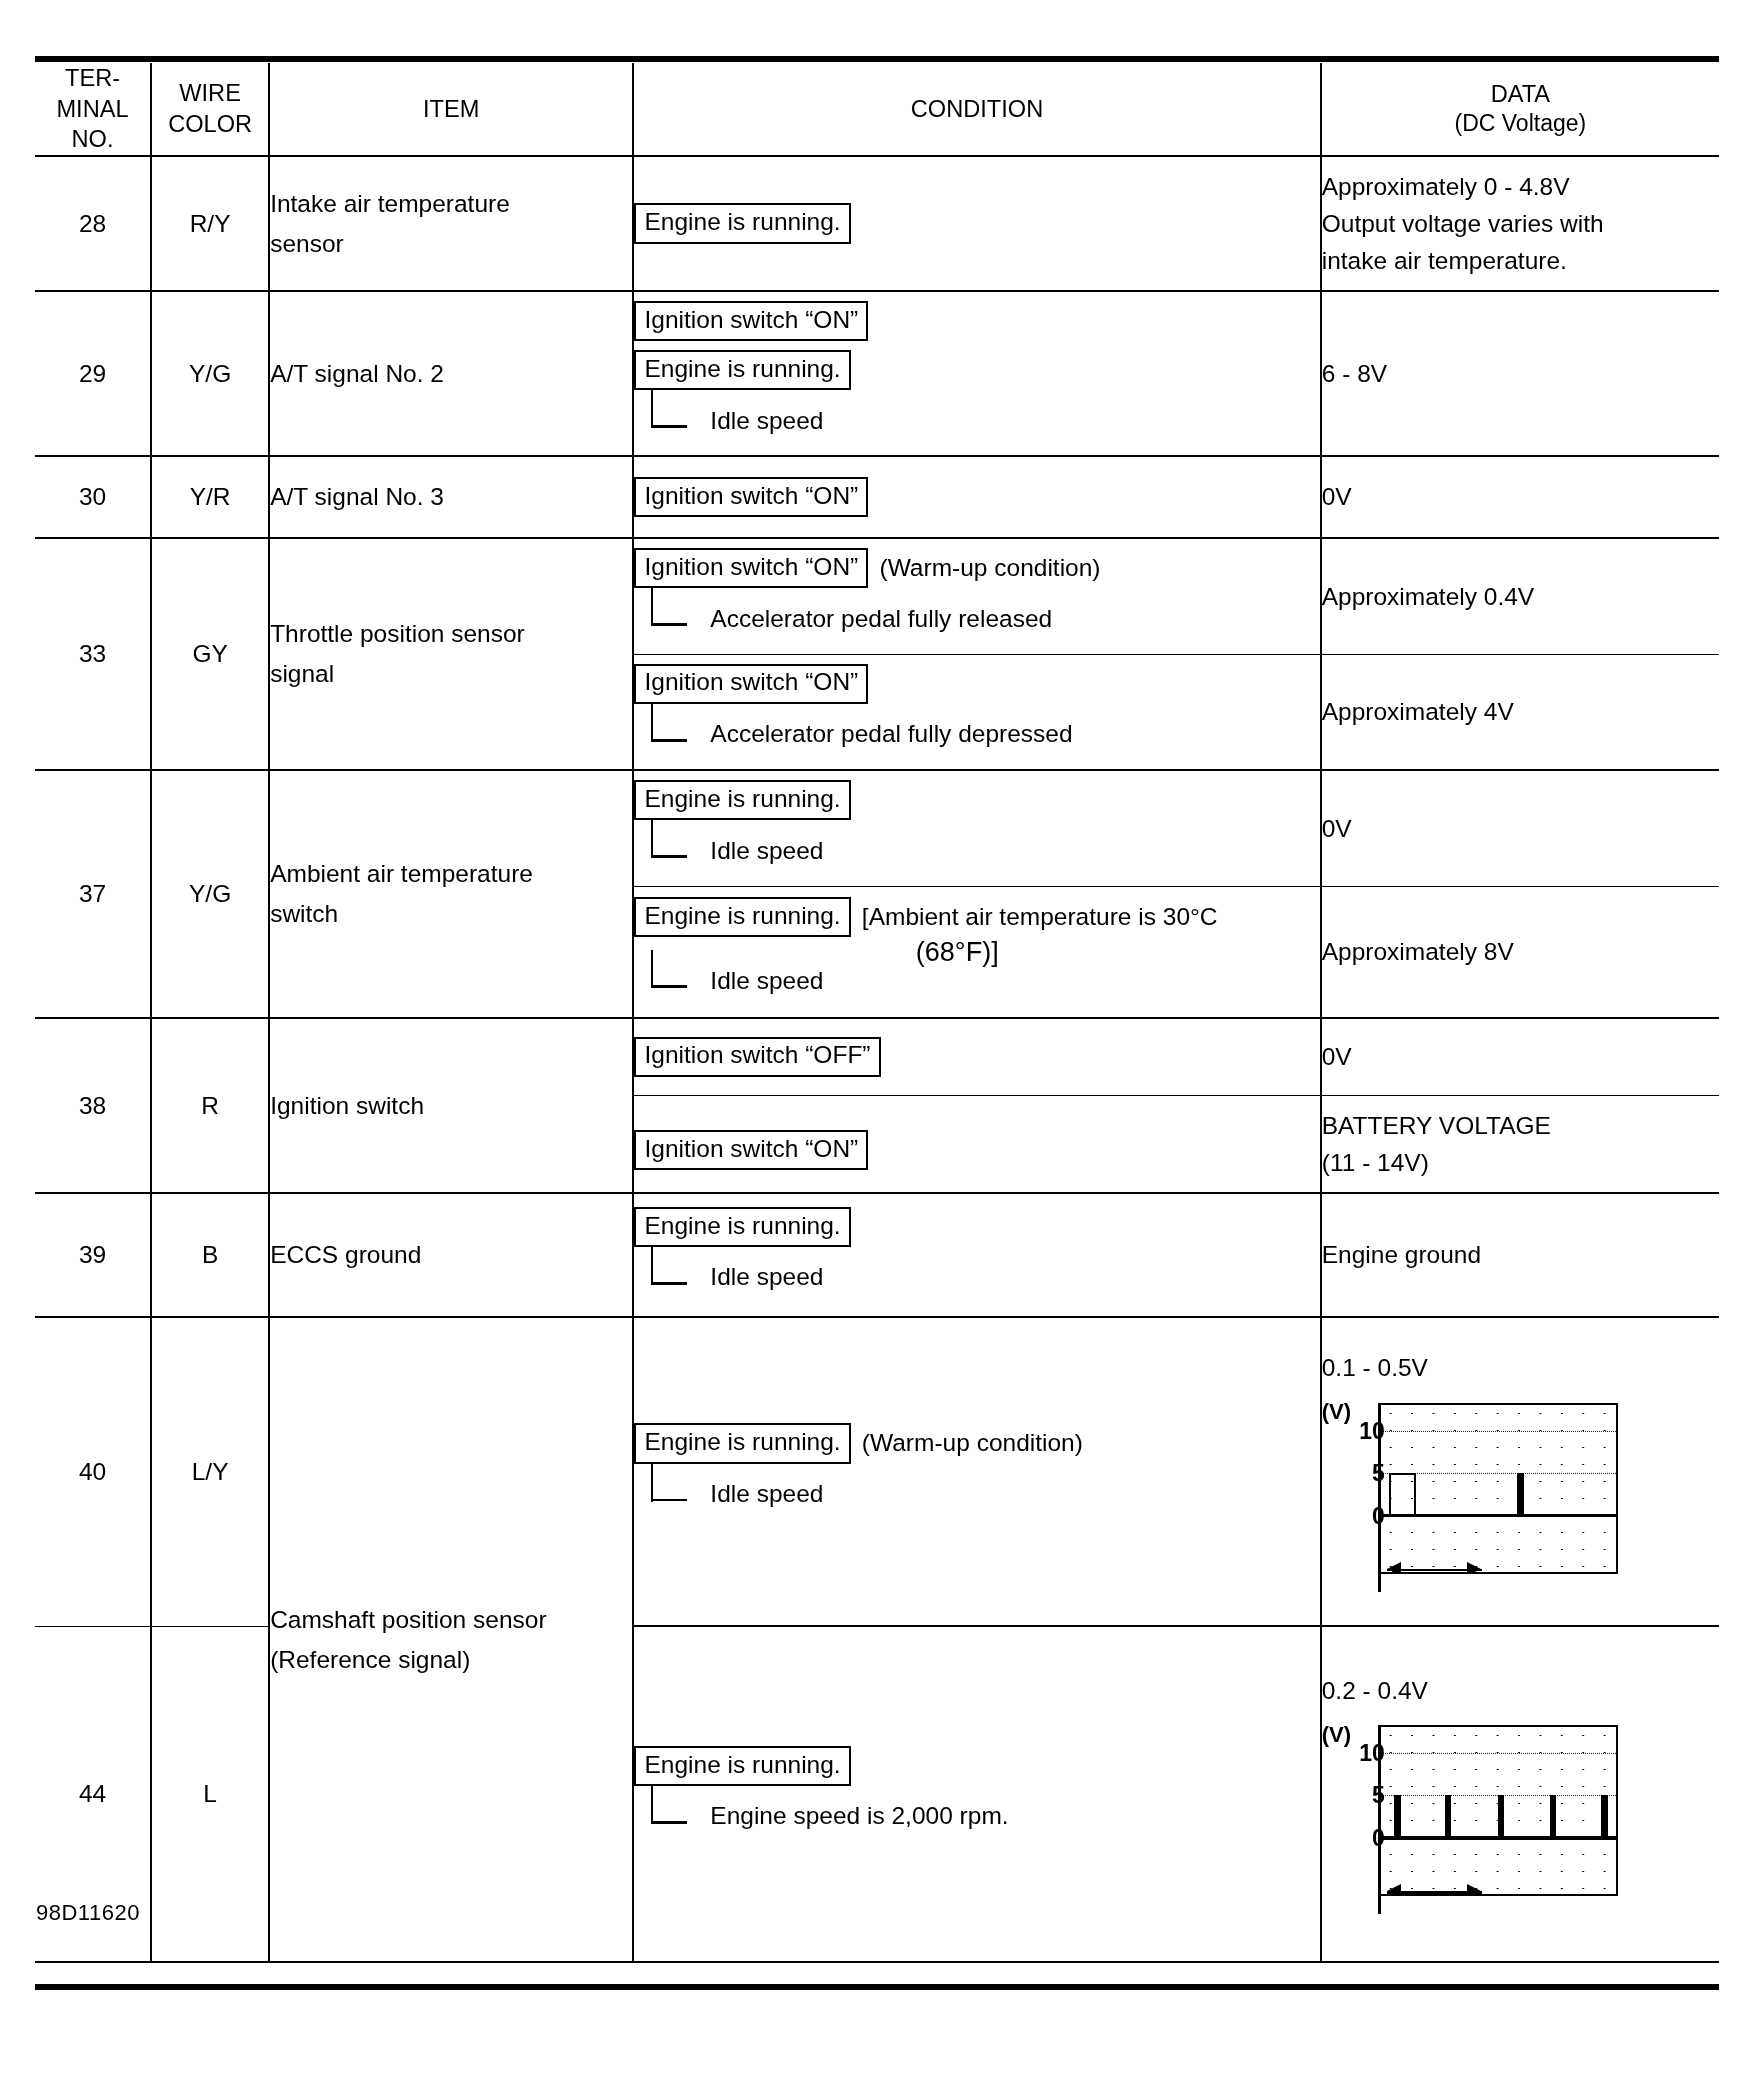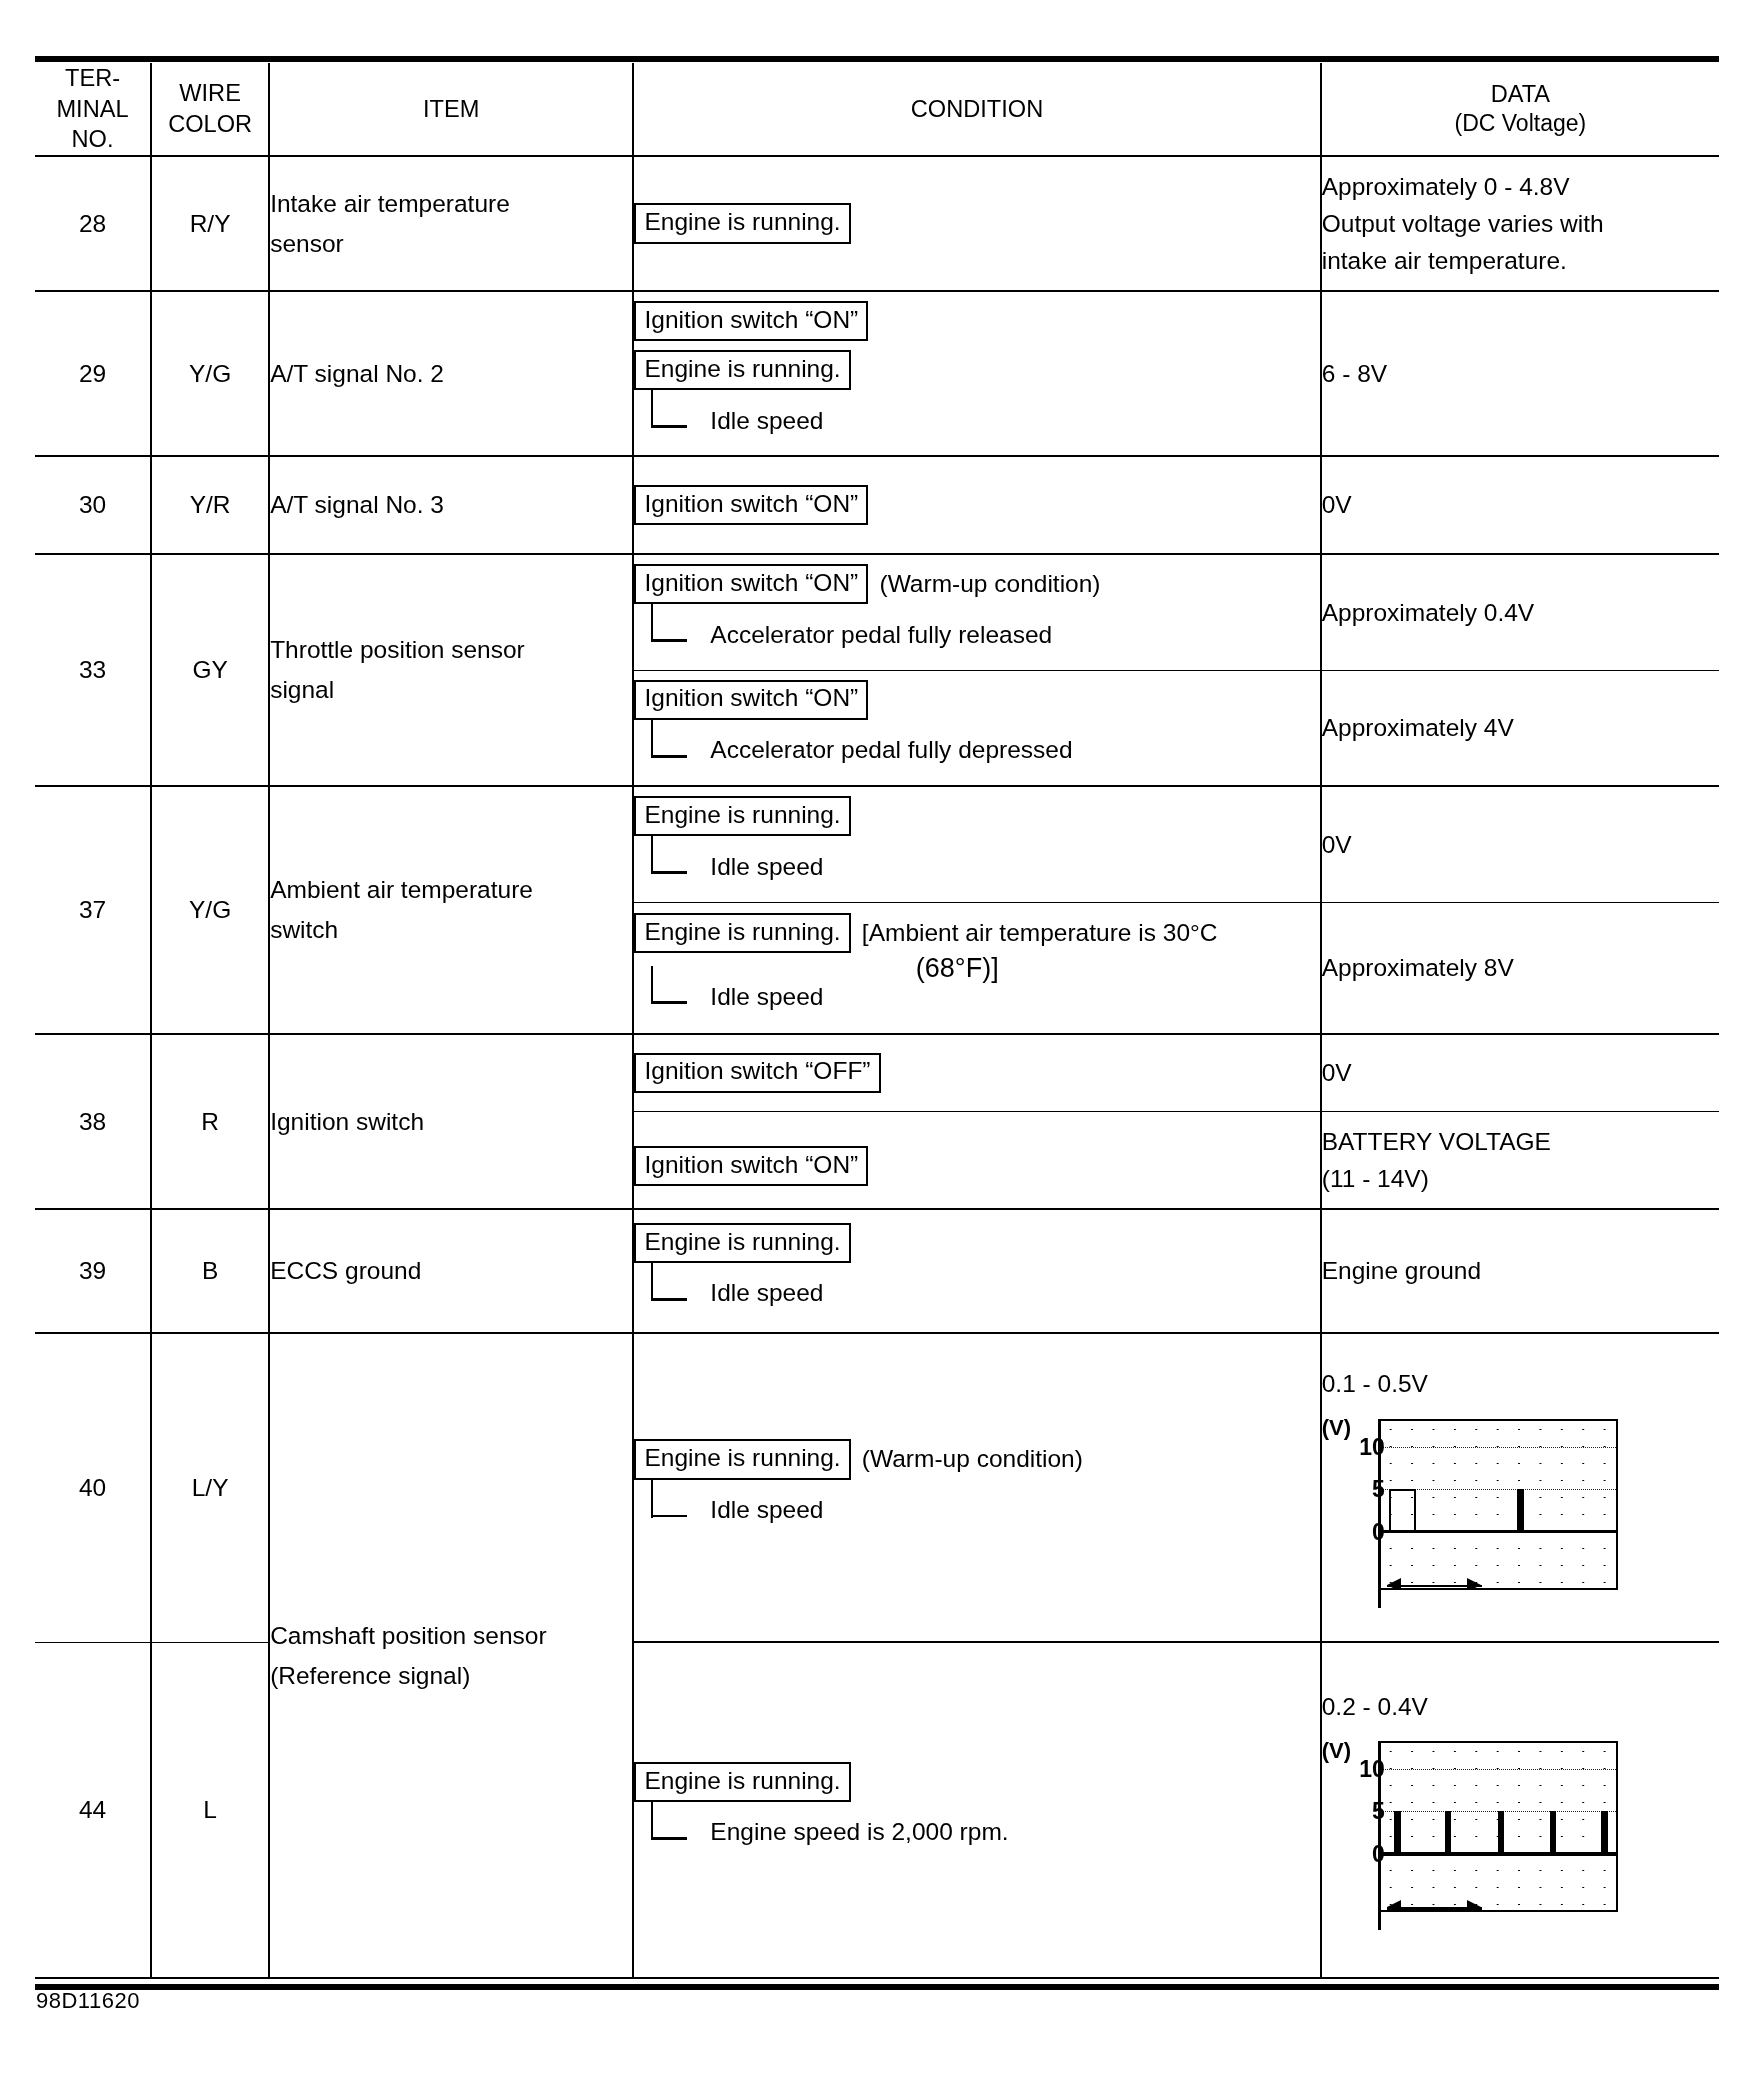--- a/index.html
+++ b/index.html
@@ -241,21 +241,21 @@
   .arrow-r { border-left: 14.5px solid #000; }
 
   .data-head {
     font-size: 24.5px;
     margin-bottom: 1.8px;
   }
 
   .footer-code {
     position: absolute;
     left: 36px;
-    top: 1988px;
+    top: 1900px;
     font-size: 22px;
     letter-spacing: 0.5px;
   }
 </style>
 </head>
 <body>
 
 <div class="page">
 
   <div class="rule-top"></div>
@@ -325,21 +325,21 @@
             <span class="stem"></span>
             <span class="foot"></span>
             <span class="sublabel">Idle speed</span>
           </div>
         </td>
         <td class="cell-data mid hsep-b">
           <div>6 - 8V</div>
         </td>
       </tr>
 
-      <tr style="height:98px;">
+      <tr style="height:82px;">
         <td class="cell-term vsep-r hsep-b">30</td>
         <td class="cell-wire vsep-r hsep-b">Y/R</td>
         <td class="cell-item vsep-r hsep-b">
           <div>A/T signal No. 3</div>
         </td>
         <td class="cell-cond vsep-r hsep-b">
           <div class="cond-line">
             <span class="chip">Ignition switch “ON”</span>
           </div>
         </td>

